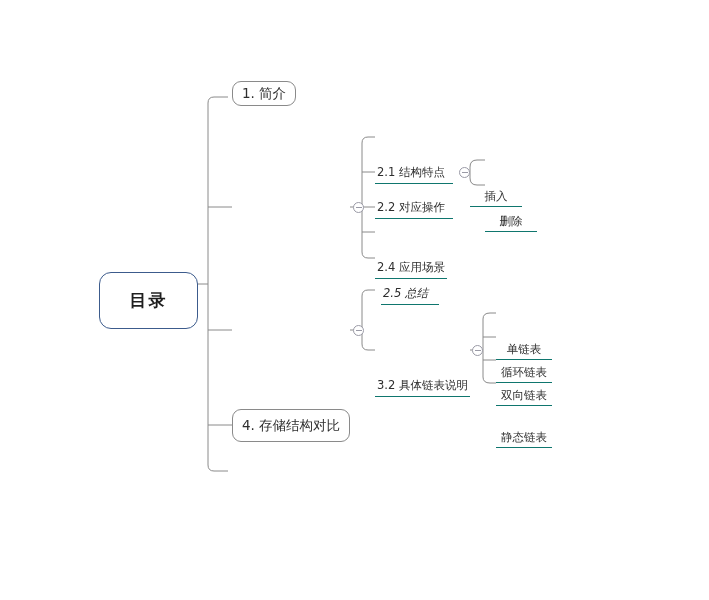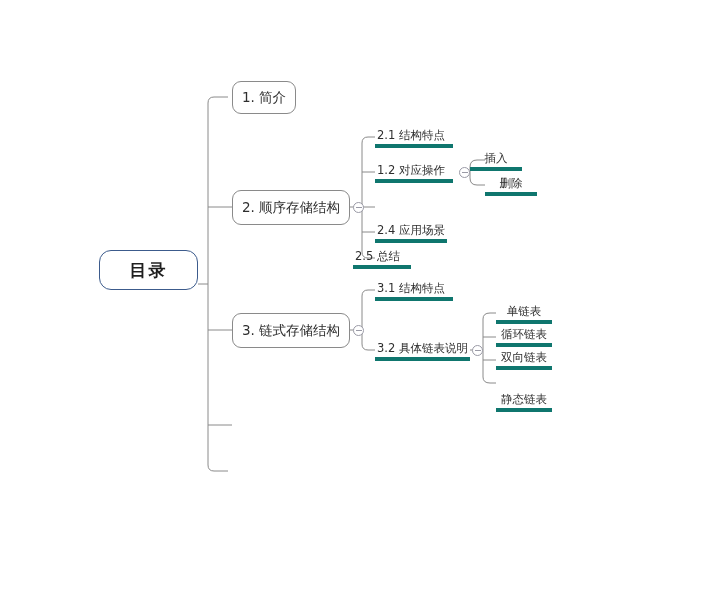--- a/index.html
+++ b/index.html
@@ -49,26 +49,27 @@
   
   .node.lv1 {
     border: 1px solid #8a8a8a;
     border-radius: 9px;
     background: #ffffff;
     font-size: 13.5px;
     color: #2e2e2e;
   }
   
   .node.leaf {
-    border-bottom: 4px solid #0f766e;
+    border-bottom: 1px solid #0f766e;
     background: transparent;
     font-size: 11.5px;
     color: #2e2e2e;
     justify-content: flex-start;
     padding-left: 2px;
+    margin-top: 36px;
   }
   .node.leaf.center {
     justify-content: center;
     padding-left: 0;
   }
   .toggle {
     position: absolute;
     width: 11px;
     height: 11px;
     border: 1px solid #9a9aa6;
@@ -114,44 +115,42 @@
       <path d="M350,330 L362,330"></path>
       <path d="M375,290 L368,290 Q362,290 362,296 L362,344 Q362,350 368,350 L375,350"></path>
 
       <path d="M470,350 L483,350"></path>
       <path d="M496,313 L490,313 Q483,313 483,319 L483,377 Q483,383 490,383 L496,383"></path>
       <path d="M483,337 L496,337"></path>
       <path d="M483,360 L496,360"></path>
     </g>
   </svg>
 
-  <div class="node root" style="left:99px; top:250px; width:99px; height:40px;">目录</div>
+  <div class="node root" style="left:99px; top:272px; width:99px; height:57px;">目录</div>
 
-  <div class="node lv1" style="left:232px; top:81px; width:64px; height:33px;">1. 简介</div>
+  <div class="node lv1" style="left:232px; top:81px; width:64px; height:25px;">1. 简介</div>
 
-  <div class="node lv1" style="left:232px; top:190px; width:118px; height:35px;">2. 顺序存储结构</div>
 
-  <div class="node lv1" style="left:232px; top:313px; width:118px; height:35px;">3. 链式存储结构</div>
 
+  <div class="node lv1" style="left:232px; top:409px; width:118px; height:33px;">4. 存储结构对比</div>
 
 
   <div class="node leaf" style="left:375px; top:126px; width:78px; height:22px;">2.1 结构特点</div>
 
-  <div class="node leaf" style="left:375px; top:161px; width:78px; height:22px;">1.2 对应操作</div>
+  <div class="node leaf" style="left:375px; top:161px; width:78px; height:22px;">2.2 对应操作</div>
 
 
   <div class="node leaf" style="left:375px; top:221px; width:72px; height:22px;">2.4 应用场景</div>
 
-  <div class="node leaf" style="left:353px; top:247px; width:58px; height:22px;">2.5 总结</div>
+  <div class="node leaf" style="left:381px; top:247px; width:58px; height:22px;font-style:italic;">2.5 总结</div>
 
   <div class="node leaf center" style="left:470px; top:150px; width:52px; height:21px;">插入</div>
 
   <div class="node leaf center" style="left:485px; top:175px; width:52px; height:21px;">删除</div>
 
-  <div class="node leaf" style="left:375px; top:279px; width:78px; height:22px;">3.1 结构特点</div>
 
   <div class="node leaf" style="left:375px; top:339px; width:95px; height:22px;">3.2 具体链表说明</div>
 
   <div class="node leaf center" style="left:496px; top:303px; width:56px; height:21px;">单链表</div>
 
   <div class="node leaf center" style="left:496px; top:326px; width:56px; height:21px;">循环链表</div>
 
   <div class="node leaf center" style="left:496px; top:349px; width:56px; height:21px;">双向链表</div>
 
   <div class="node leaf center" style="left:496px; top:391px; width:56px; height:21px;">静态链表</div>

